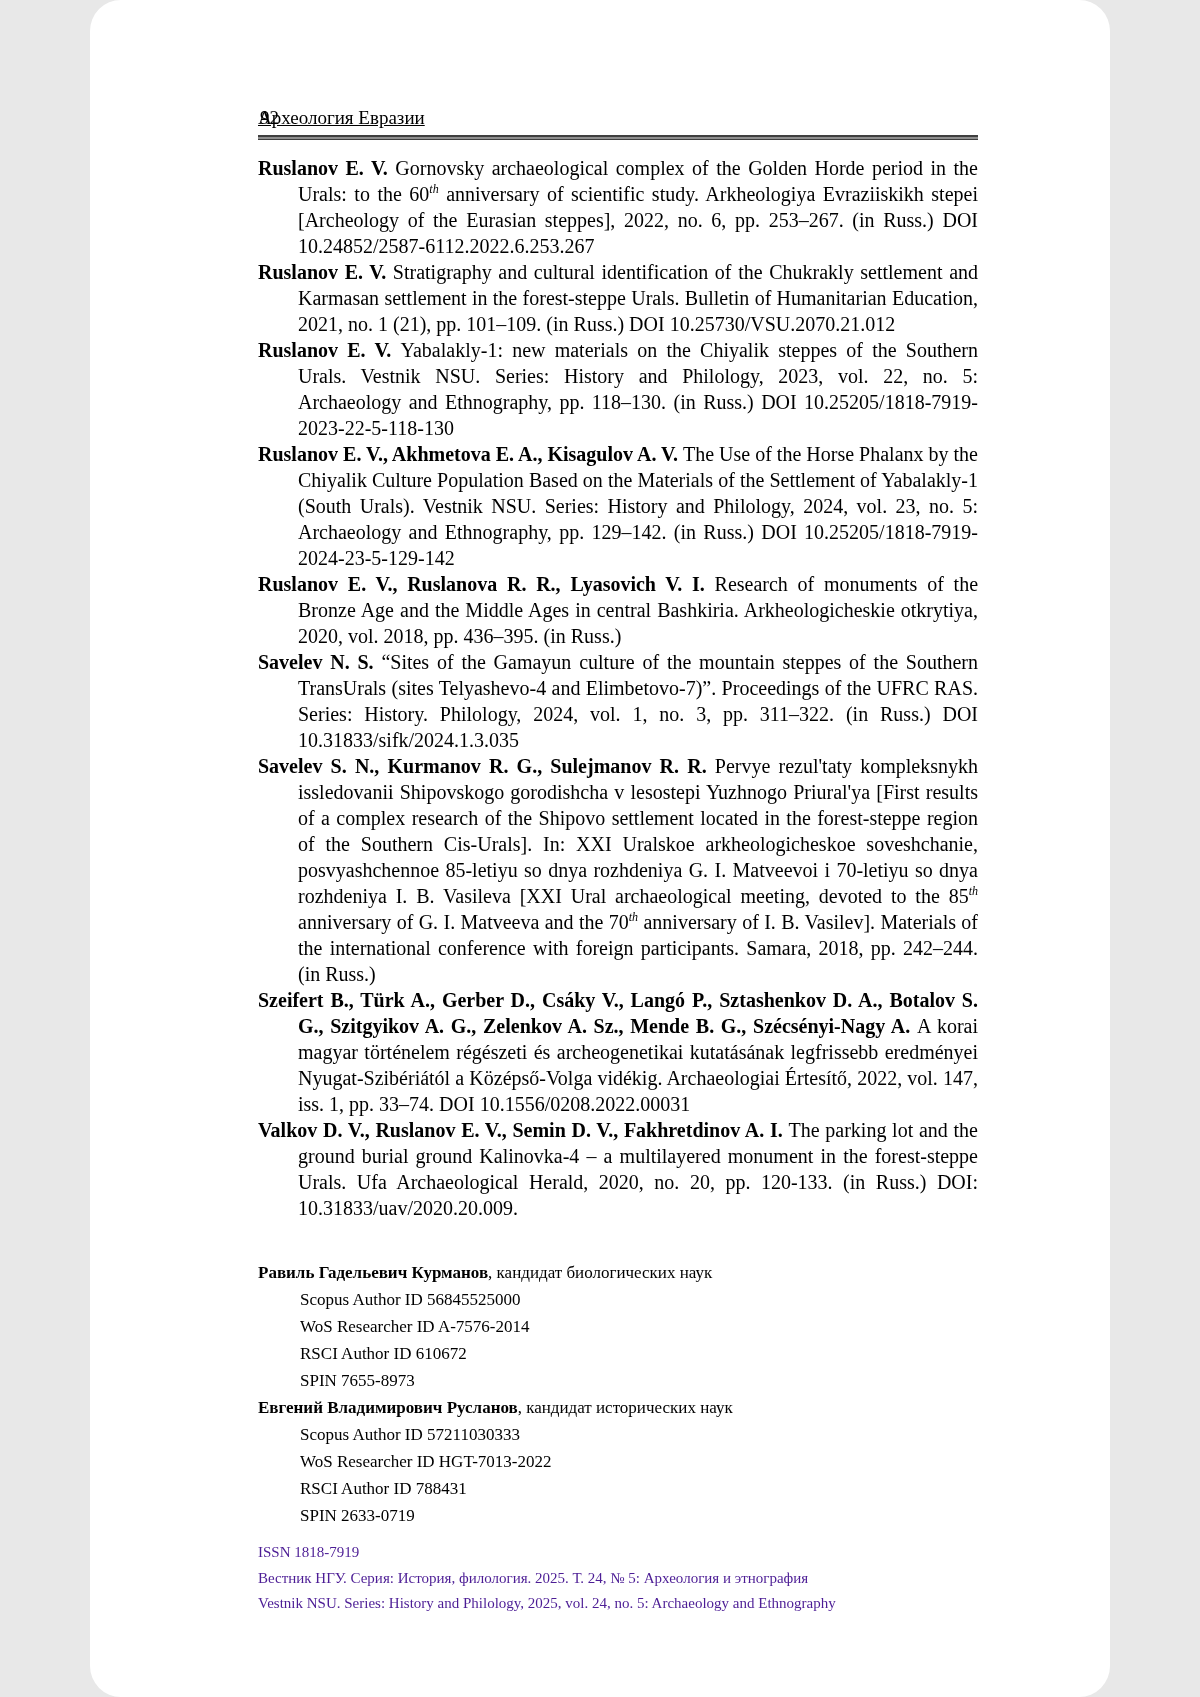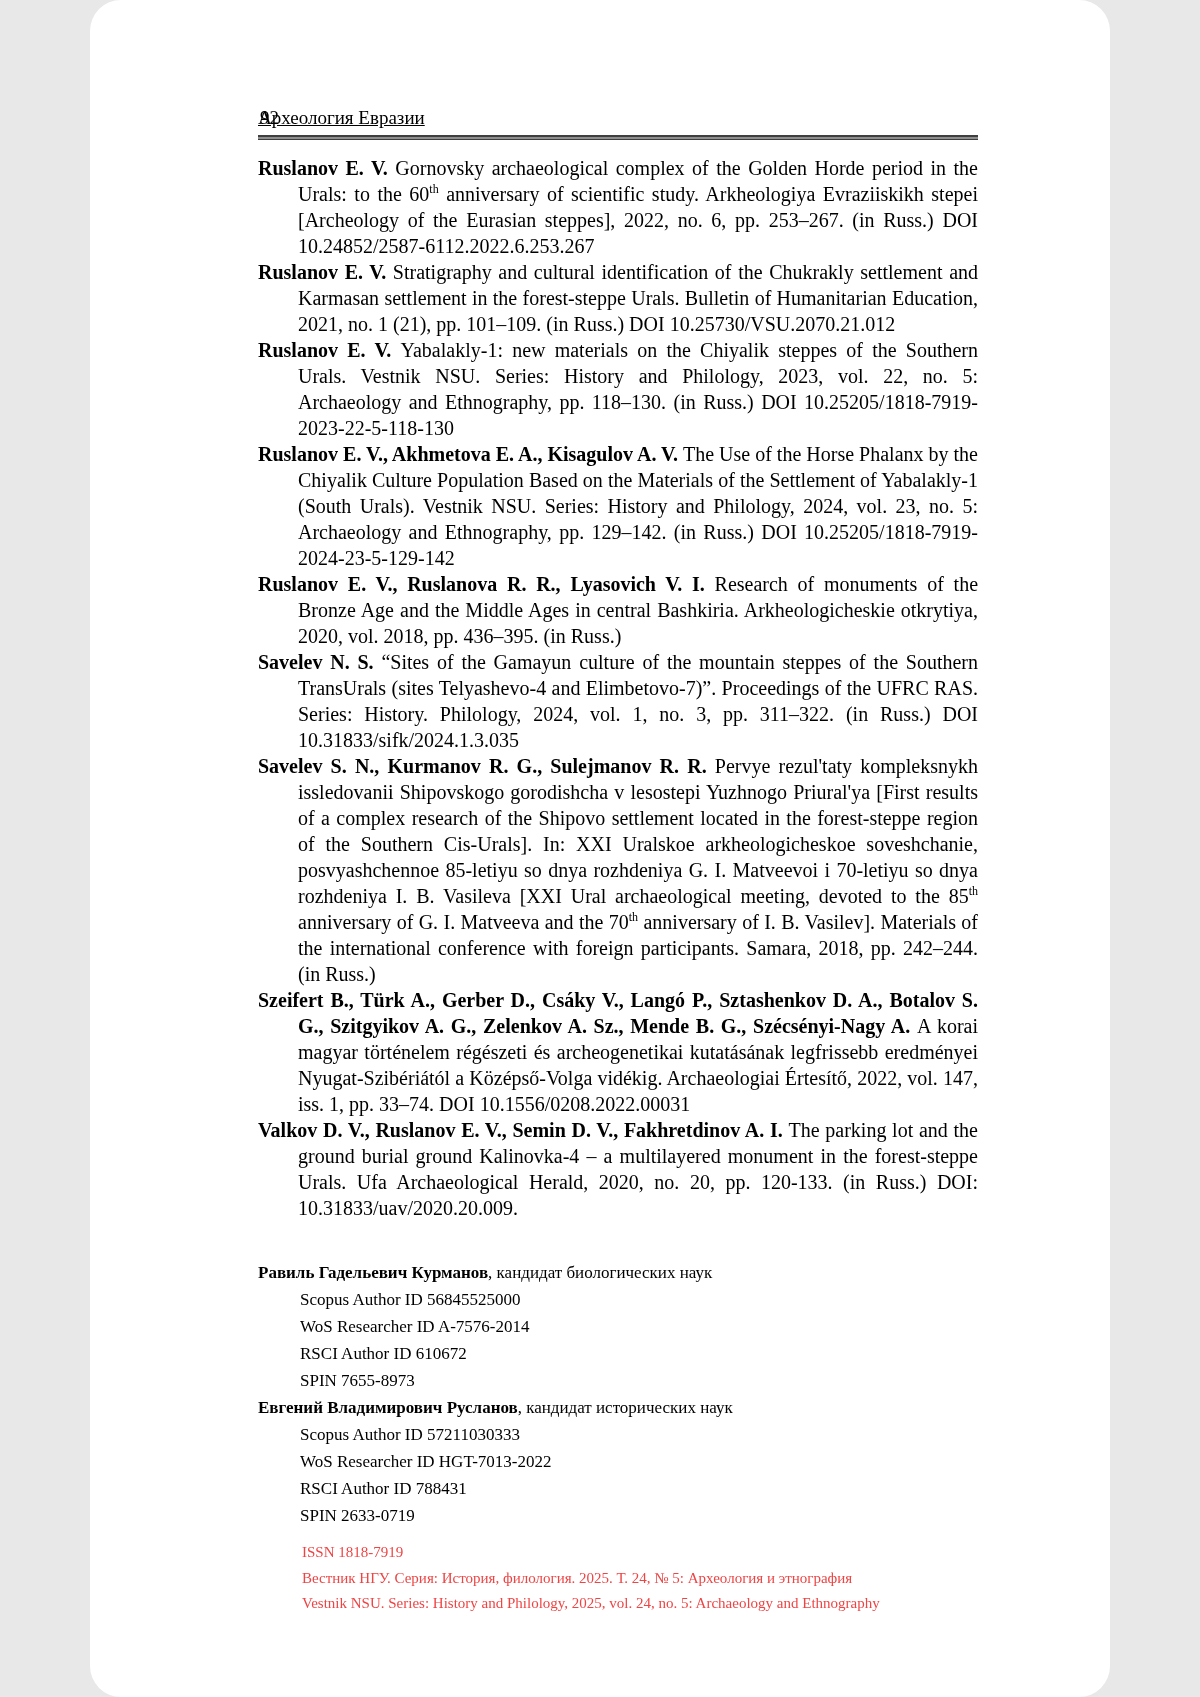--- a/index.html
+++ b/index.html
@@ -35,21 +35,21 @@
   
   .references {
     margin-top: 15px;
     font-size: 20px;
     line-height: 26px;
     text-align: justify;
   }
   .ref { margin: 0; padding-left: 40px; text-indent: -40px; }
   .ref .bold { font-weight: bold; margin-top: 33px; }
   .ref .italic { }
-  .ref sup { font-size: 0.60em; line-height: 0; vertical-align: super; }
+  .ref sup { font-size: 0.60em; line-height: 0; vertical-align: super; font-style: italic; }
   
   .section-title {
     margin: 68px 0 0 0;
     text-align: center;
     font-size: 20px;
     font-weight: bold;
   }
   .authors {
     margin-top: 38px;
     font-size: 17px;
@@ -58,22 +58,21 @@
   .author-name-line { margin: 0; }
   .author-name-line b { font-weight: bold; }
   .author-id { margin: 0; padding-left: 42px; }
   
   .footer {
     position: absolute;
     left: 168px;
     top: 1540px;
     font-size: 15px;
     line-height: 25.5px;
-    color: #ef4444;
-    margin-left: 44px;
+    color: #4c1d95;
   }
   .footer-line { white-space: nowrap; }
 </style>
 </head>
 <body>
 
 <div class="page">
 
   <div class="page-header">
     <span class="page-num">92</span>

